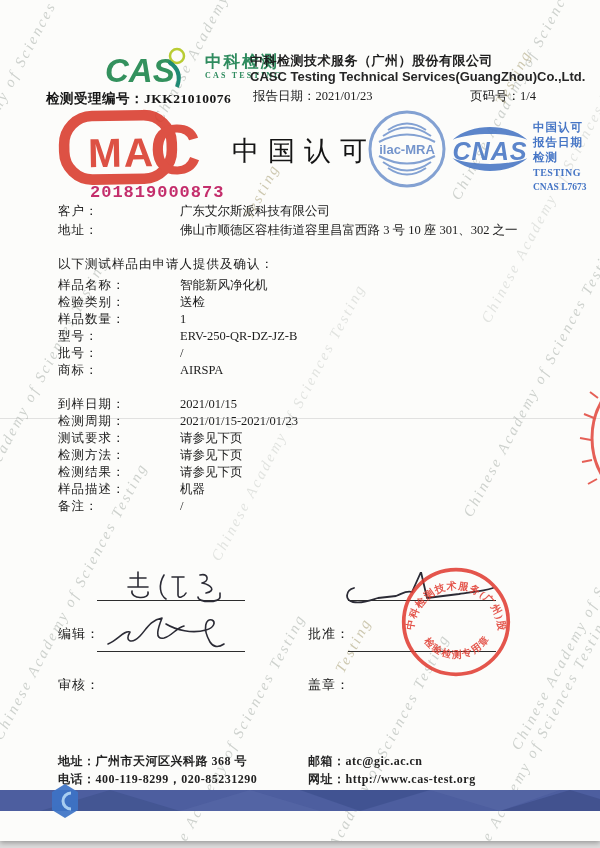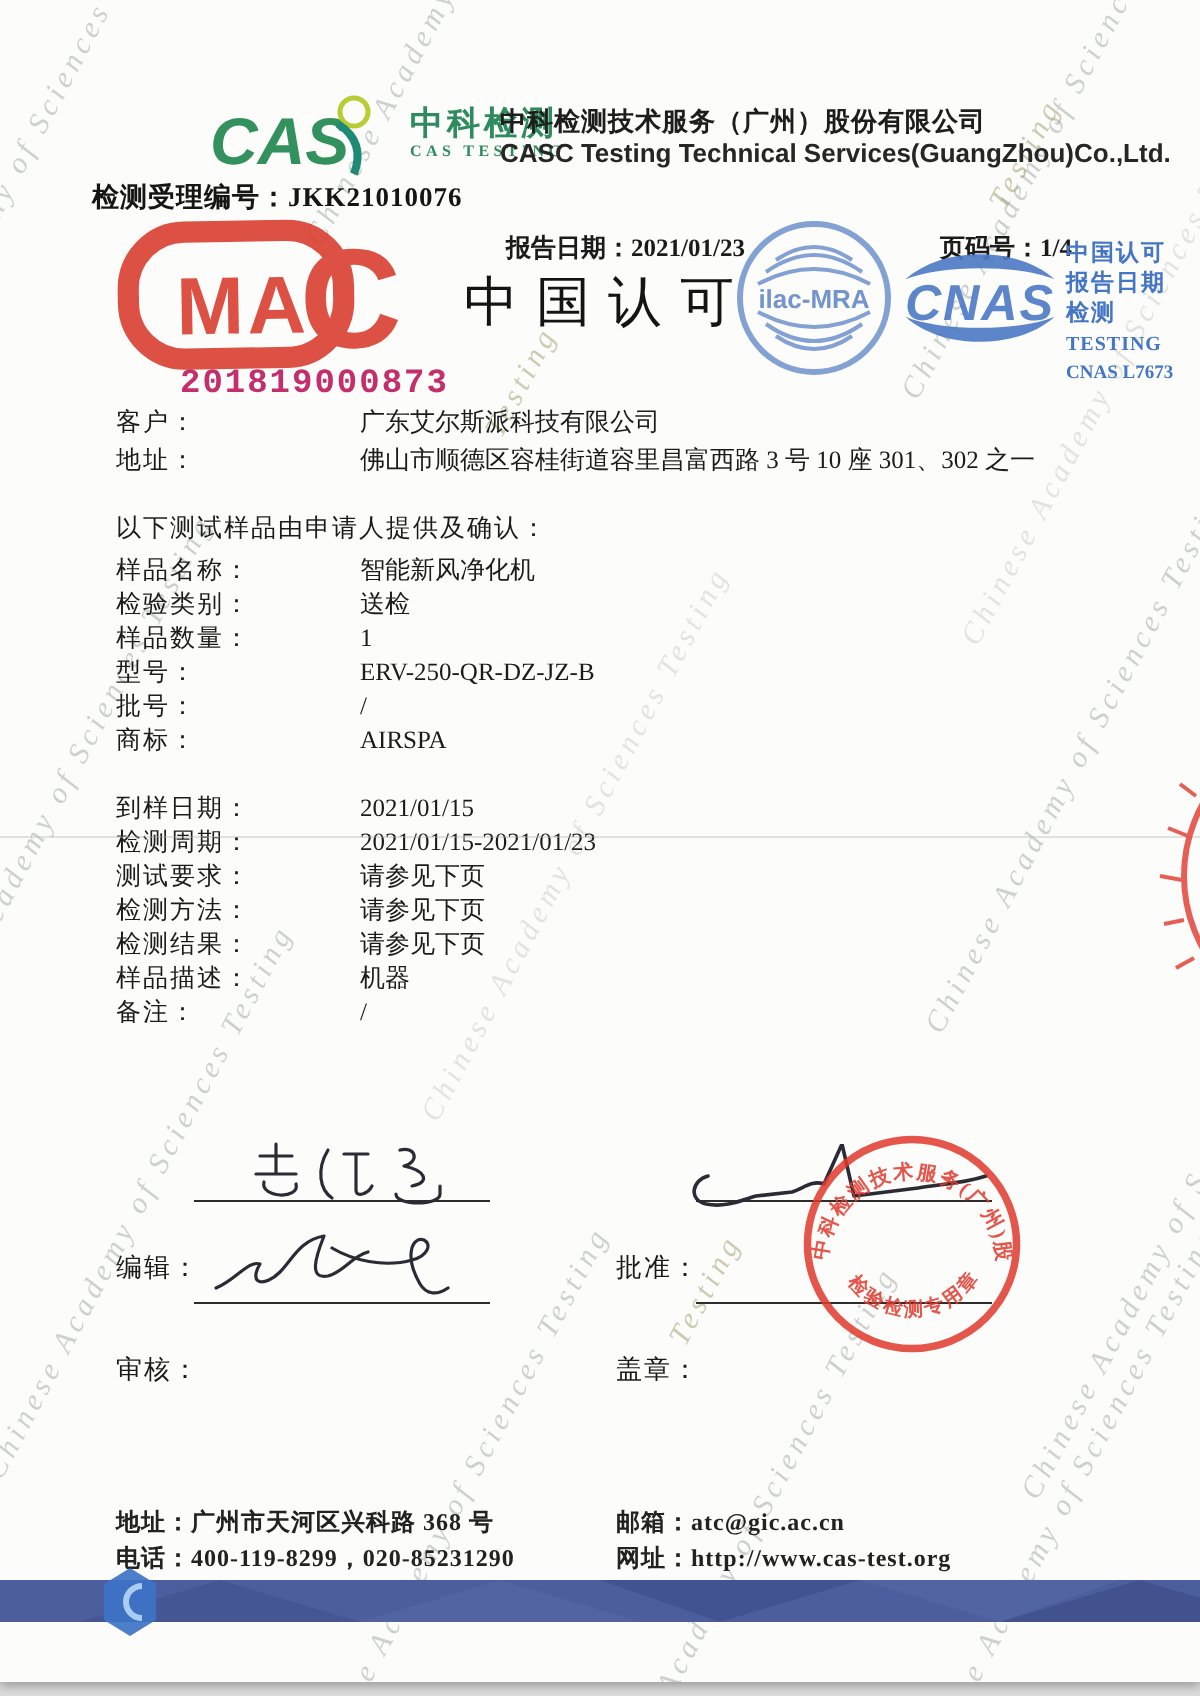--- a/index.html
+++ b/index.html
@@ -11,21 +11,21 @@
       transform:rotate(-62deg);transform-origin:0 0;white-space:nowrap;pointer-events:none;font-style:italic;}
   .wm.olive{color:rgba(160,150,104,.5);}
   .wm.faint{color:rgba(150,158,150,.26);}
   .abs{position:absolute;white-space:nowrap;}
   
   .logo-zh{font-size:16.5px;font-weight:700;color:#2e8b5e;letter-spacing:2px;line-height:18px;}
   .logo-en{font-size:8px;font-weight:700;color:#2e8b5e;letter-spacing:2.2px;}
   .accept{font-size:13.5px;font-weight:700;color:#151515;letter-spacing:.5px;}
   .co-zh{font-size:13px;font-weight:600;color:#1d1d1d;letter-spacing:.5px;}
   .co-en{font-family:"Liberation Sans","DejaVu Sans",sans-serif;font-size:13px;font-weight:600;color:#262626;}
-  .hmeta{font-size:12.5px;font-weight:700;color:#1b1b1b;margin-top:28px;}
+  .hmeta{font-size:12.5px;font-weight:400;color:#1b1b1b;}
   
   .rtitle{font-size:27px;color:#141414;letter-spacing:9px;font-weight:400;}
   .cma-num{font-family:Liberation Mono, monospace;font-size:17px;font-weight:700;color:#be185d;
            letter-spacing:1px;opacity:.9;}
   .cnas-txt{font-size:11.5px;font-weight:700;color:#4575c5;line-height:15px;letter-spacing:1px;margin-top:10px;}
   .cnas-txt .en{font-size:10px;letter-spacing:.5px;}
   .cnas-txt .code{font-size:9.5px;letter-spacing:0;}
   
   .frow{position:absolute;left:58px;font-size:12.5px;color:#1b1b1b;white-space:nowrap;}
   .frow .lab{display:inline-block;width:122px;letter-spacing:1px;}

